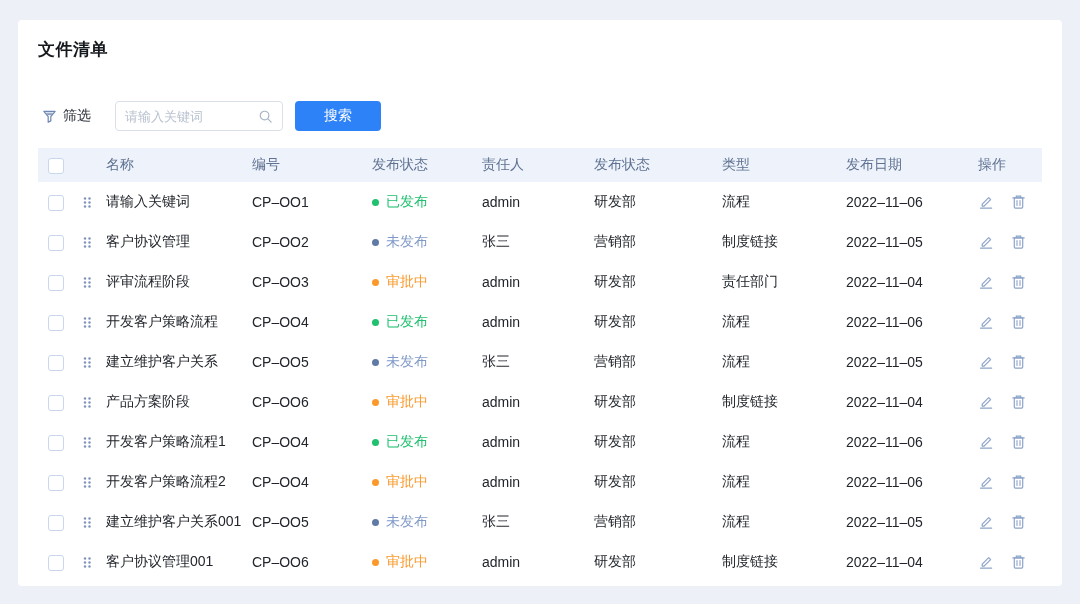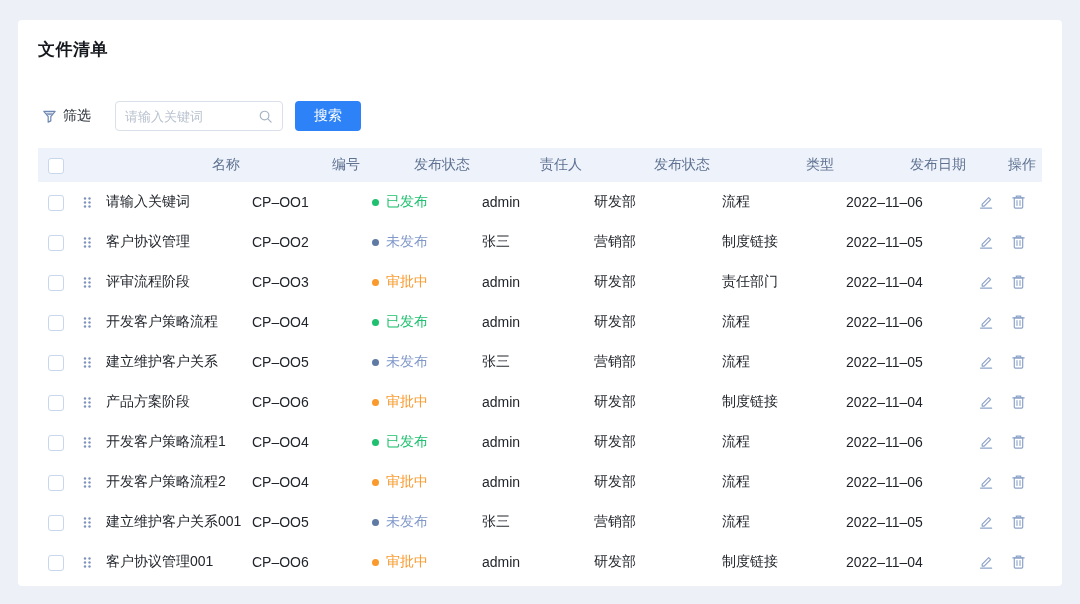--- a/index.html
+++ b/index.html
@@ -26,28 +26,28 @@
     margin-left:24px; width:168px; height:30px;
     border:1px solid #d9e0ea; border-radius:4px;
     display:flex; align-items:center; padding:0 9px; background:#fff;
   }
   .search-box input {
     border:none; outline:none; flex:1; font-size:13px; color:#333;
     font-family:inherit; min-width:0; background:transparent;
   }
   .search-box input::placeholder { color:#b9c2cf; }
   .search-btn {
-    margin-left:12px; height:30px; padding:0 19px;
+    margin-left:12px; height:30px; padding:0 29px;
     background:#2e82f7; color:#ffffff; font-size:14px;
     border:none; border-radius:4px; cursor:pointer; font-family:inherit;
   }
   table { width:1004px; border-collapse:collapse; table-layout:fixed; margin-top:17px; }
   thead th {
     background:#eef3fb; height:34px; font-weight:400; font-size:14px;
-    color:#5e7191; text-align:right; padding:8px 6px;
+    color:#5e7191; text-align:left; padding:8px 6px;
   }
   thead th.c-center, tbody td.c-center { text-align:center; padding:0; }
   tbody td {
     height:40px; font-size:14px; color:#22262c; padding:0 6px;
     white-space:nowrap; overflow:hidden;
   }
   input[type="checkbox"] {
     appearance:none; -webkit-appearance:none;
     width:16px; height:16px; border:1px solid #c9d7ed; border-radius:3px;
     background:#fff; vertical-align:middle; cursor:pointer;

